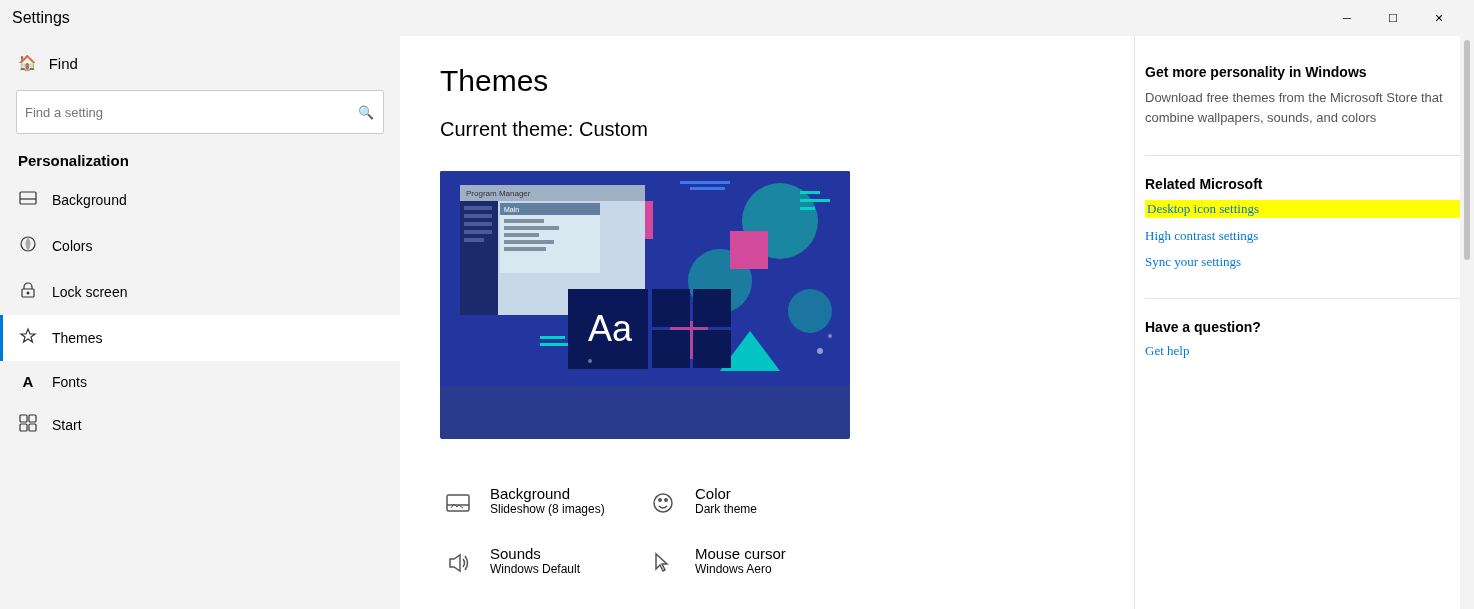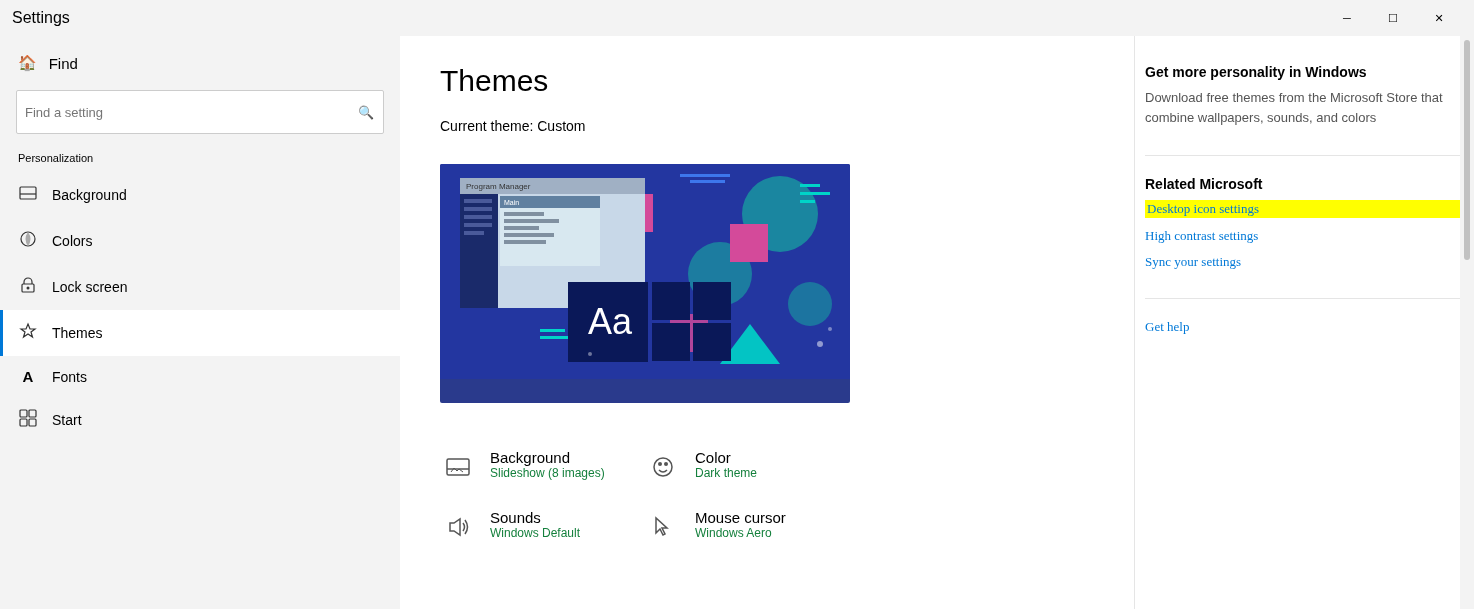--- a/index.html
+++ b/index.html
@@ -58,22 +58,22 @@
       border-radius: 2px;
       padding: 0 8px;
       height: 44px;
     }
     .sidebar-search input {
       border: none; outline: none; flex: 1; font-size: 13px; background: transparent; color: #555;
     }
     .sidebar-search-icon { color: #555; font-size: 13px; }
 
     .sidebar-section-title {
-      font-size: 11px;
-      font-weight: 400;
+      font-size: 15px;
+      font-weight: 700;
       padding: 6px 18px 8px 18px;
       color: #000;
     }
 
     .nav-item {
       display: flex;
       align-items: center;
       gap: 14px;
       padding: 12px 18px;
       cursor: pointer;
@@ -98,29 +98,29 @@
       flex-direction: column;
       gap: 16px;
     }
     .content-title {
       font-size: 30px;
       font-weight: 300;
       color: #000;
       margin-bottom: 4px;
     }
     .content-subtitle {
-      font-size: 14px;
+      font-size: 20px;
       color: #000;
       margin-bottom: 14px;
     }
 
     
     .theme-preview {
       width: 410px;
-      height: 239px;
+      height: 268px;
       background: #2a3a8c;
       border-radius: 2px;
       overflow: hidden;
       position: relative;
       flex-shrink: 0;
       margin-bottom: 18px;
     }
 
     
     .theme-info-grid {
@@ -137,21 +137,21 @@
       border-bottom: none;
       cursor: pointer;
     }
     .theme-info-icon {
       width: 36px; height: 36px;
       display: flex; align-items: center; justify-content: center;
       font-size: 20px; flex-shrink: 0; color: #555;
     }
     .theme-info-text {}
     .theme-info-label { font-size: 15px; color: #000; }
-    .theme-info-value { font-size: 12px; color: #15803d; }
+    .theme-info-value { font-size: 12px; color: #000000; }
 
     
     .right-panel {
       width: 340px;
       background: #fff;
       padding: 28px 10px;
       border-left: 1px solid #e5e5e5;
       flex-shrink: 0;
       overflow-y: auto;
       position: relative;
@@ -387,16 +387,17 @@
     <div class="right-panel-section">
       <div class="right-panel-title">Related Microsoft</div>
       <a class="right-panel-link highlighted">Desktop icon settings</a>
       <a class="right-panel-link">High contrast settings</a>
       <a class="right-panel-link">Sync your settings</a>
     </div>
 
     <div class="divider"></div>
 
     <div class="right-panel-section">
+      <div class="right-panel-title">Have a question?</div>
       <a class="right-panel-link">Get help</a>
     </div>
   </div>
 </div>
 
 </body></html>

